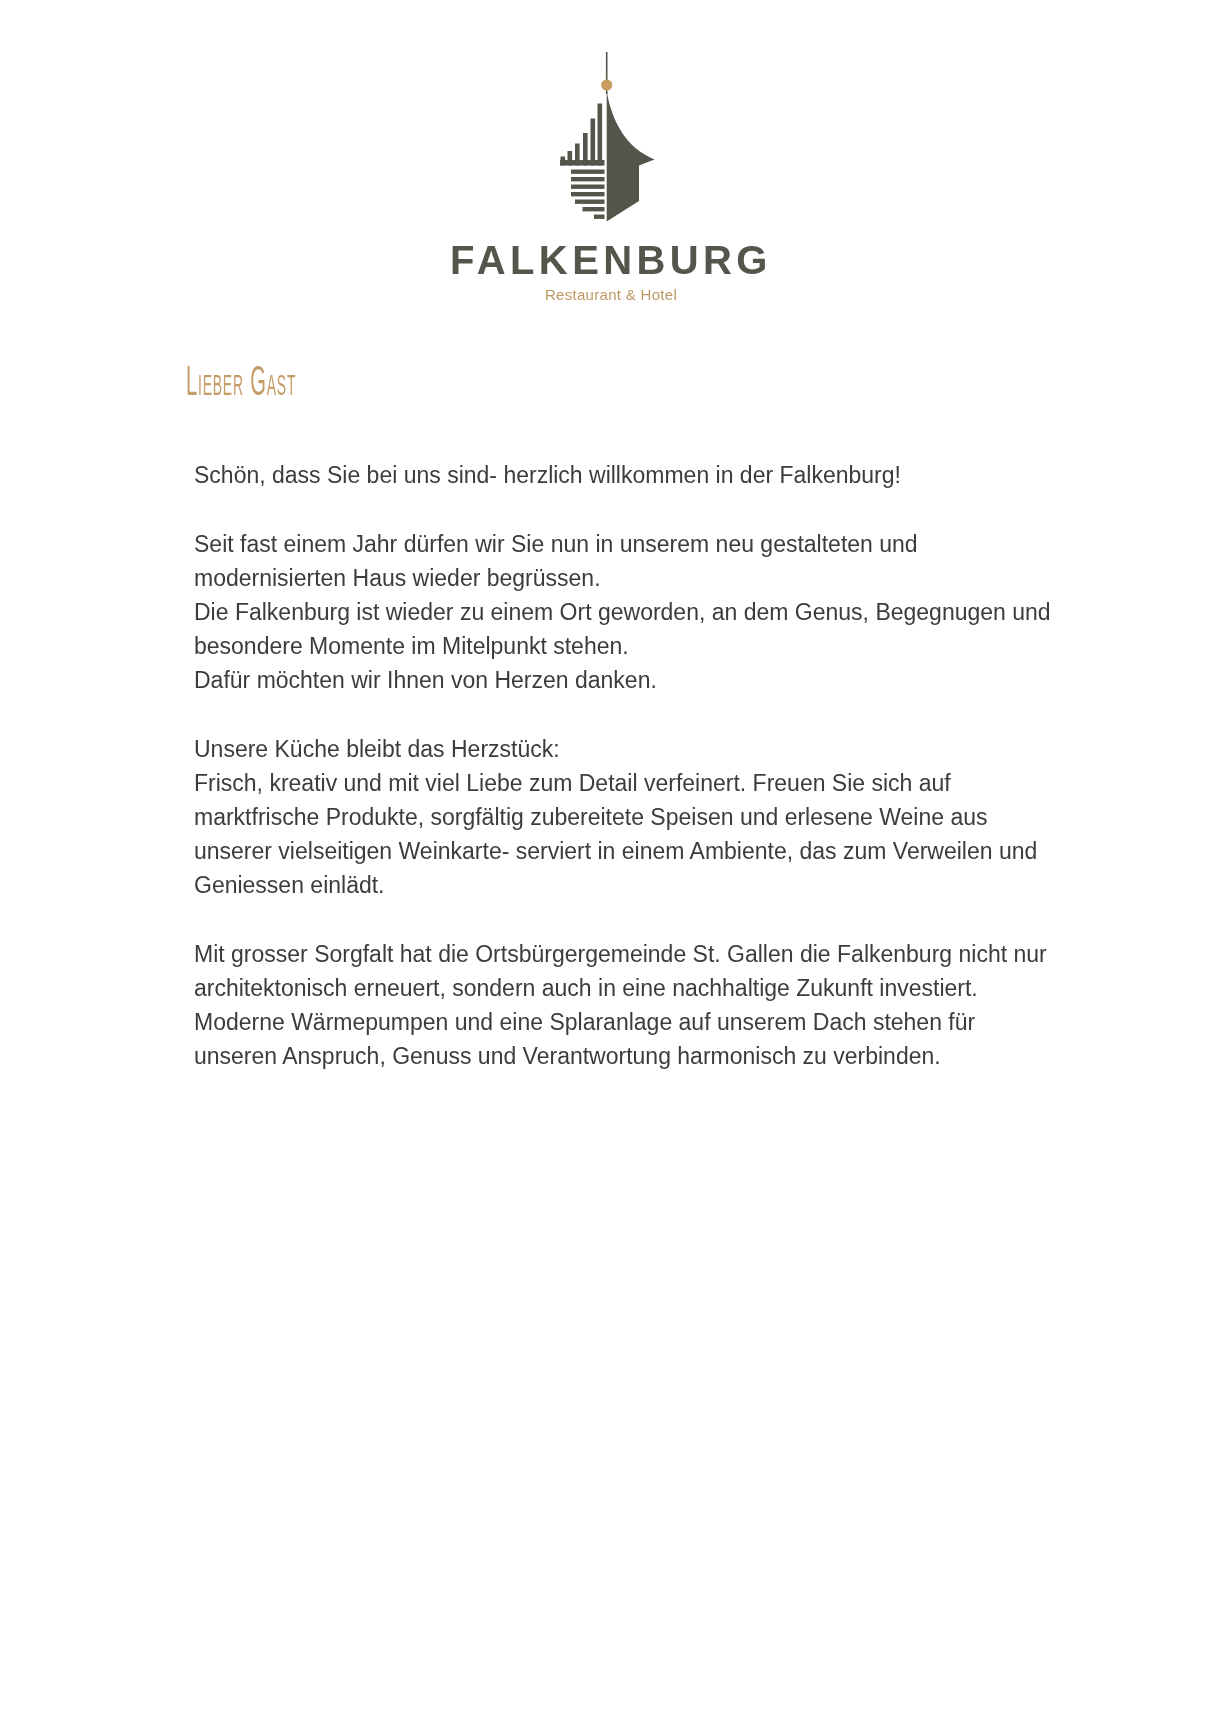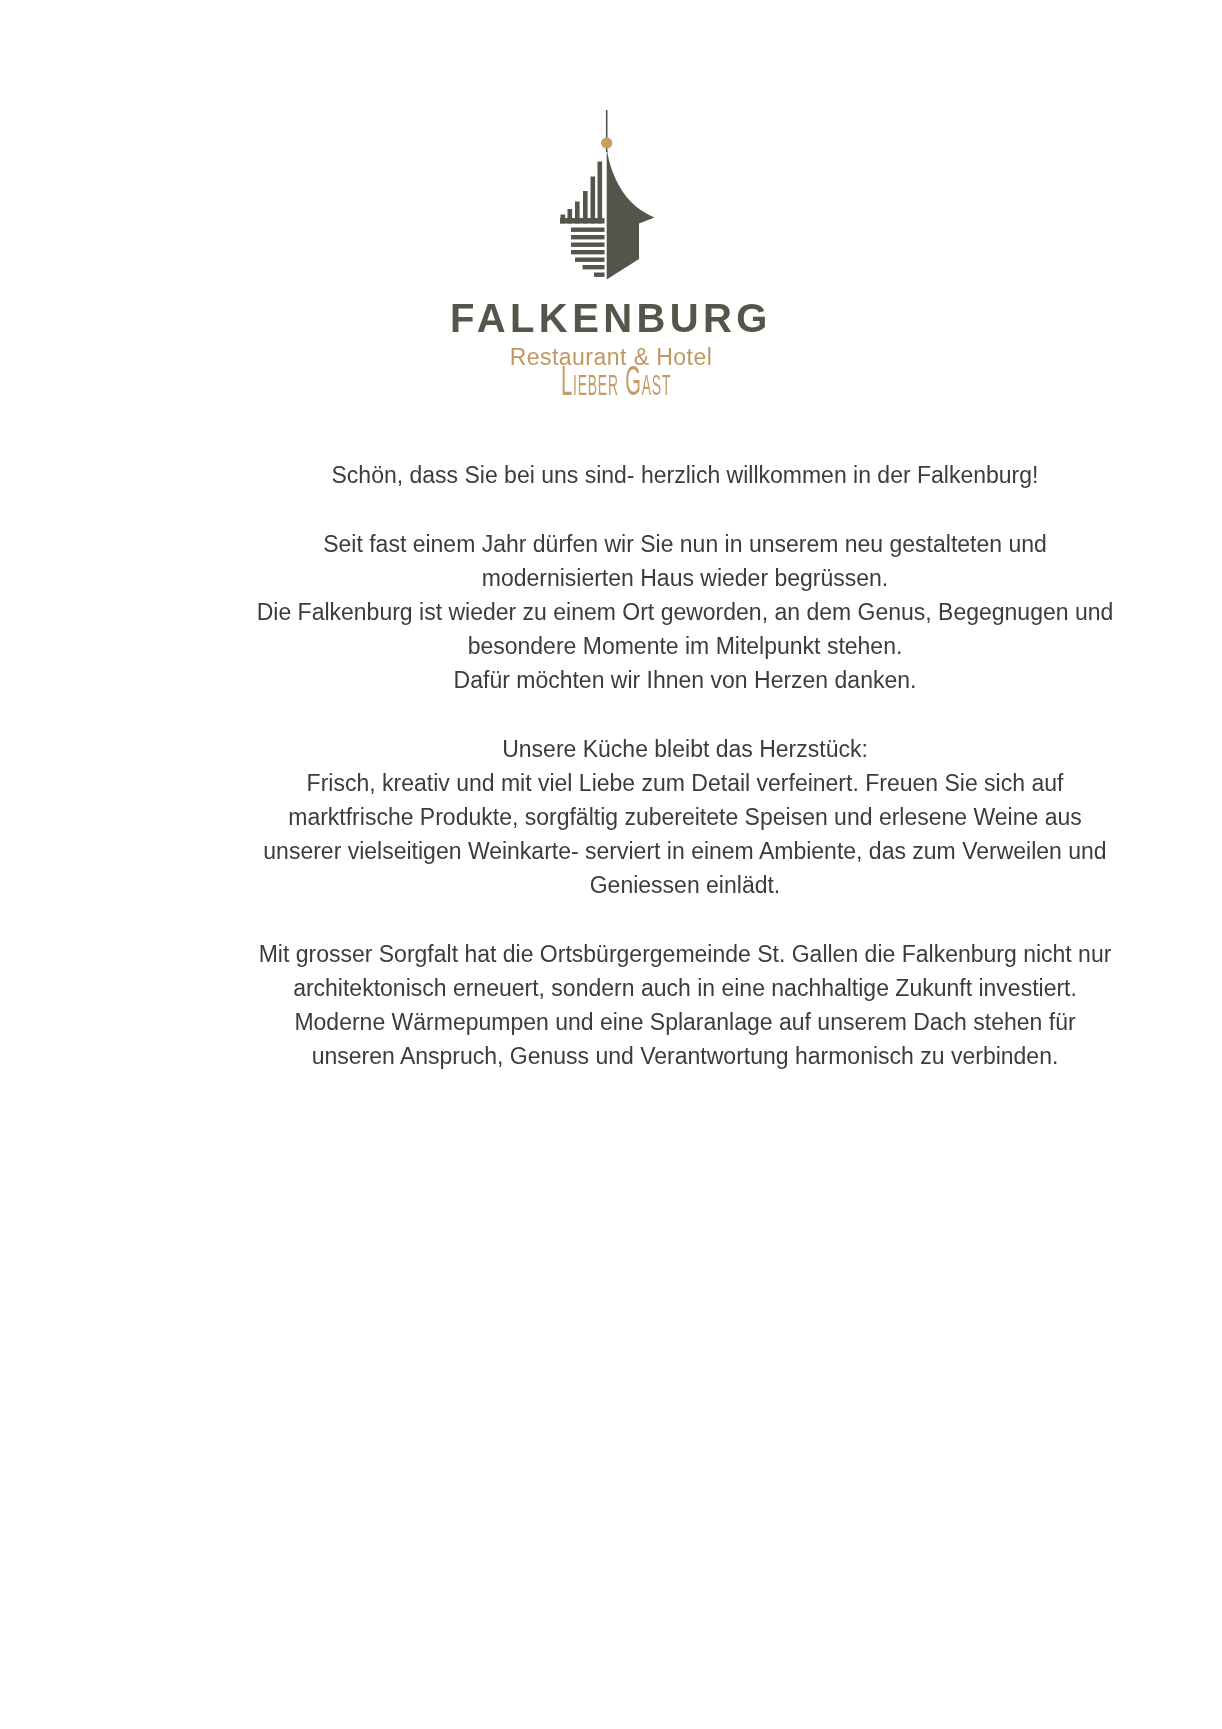--- a/index.html
+++ b/index.html
@@ -11,67 +11,66 @@
     background: #ffffff;
     font-family: "Liberation Sans", "DejaVu Sans", sans-serif;
     overflow: hidden;
   }
 
   
   .brand {
     position: absolute;
     top: 0; left: 0; right: 0;
     text-align: center;
-    padding-top: 102px;
+    padding-top: 44px;
   }
   .logo-mark { display: block; margin: 0 auto; }
   .lg-dark { fill: #53564A; }
   .lg-gold { fill: #C79D62; }
   .lg-stroke { stroke: #53564A; stroke-width: 1.6; fill: none; }
 
   .brand-name {
     margin-top: 4px;
     font-size: 40px;
     font-weight: bold;
     letter-spacing: 0.11em;
     color: #53564A;
   }
   .brand-tagline {
     margin-top: 3px;
-    font-size: 23px;
+    font-size: 15px;
     font-weight: normal;
     letter-spacing: 0.02em;
     color: #BF9861;
   }
 
   
   .letter {
     position: absolute;
     top: 360px;
     left: 186px;
     width: 980px;
-    text-align: center;
   }
   .greeting {
     margin: 0 0 56px 0;
     font-weight: normal;
     line-height: 1;
   }
   .greeting .squeeze {
     display: inline-block;
     transform: scaleX(0.48);
     transform-origin: left center;
     font-variant: small-caps;
     font-size: 42px;
     letter-spacing: 0.04em;
     color: #C49C66;
     white-space: nowrap;
   }
   .para {
-    margin: 0 0 35px 18px;
+    margin: 0 0 35px 8px;
     font-size: 23px;
     line-height: 34px;
     color: #3C3C3B;
     white-space: pre-line;
   }
   .closing {
     margin-top: 80px;
     line-height: 1;
   }
   .closing .squeeze {

